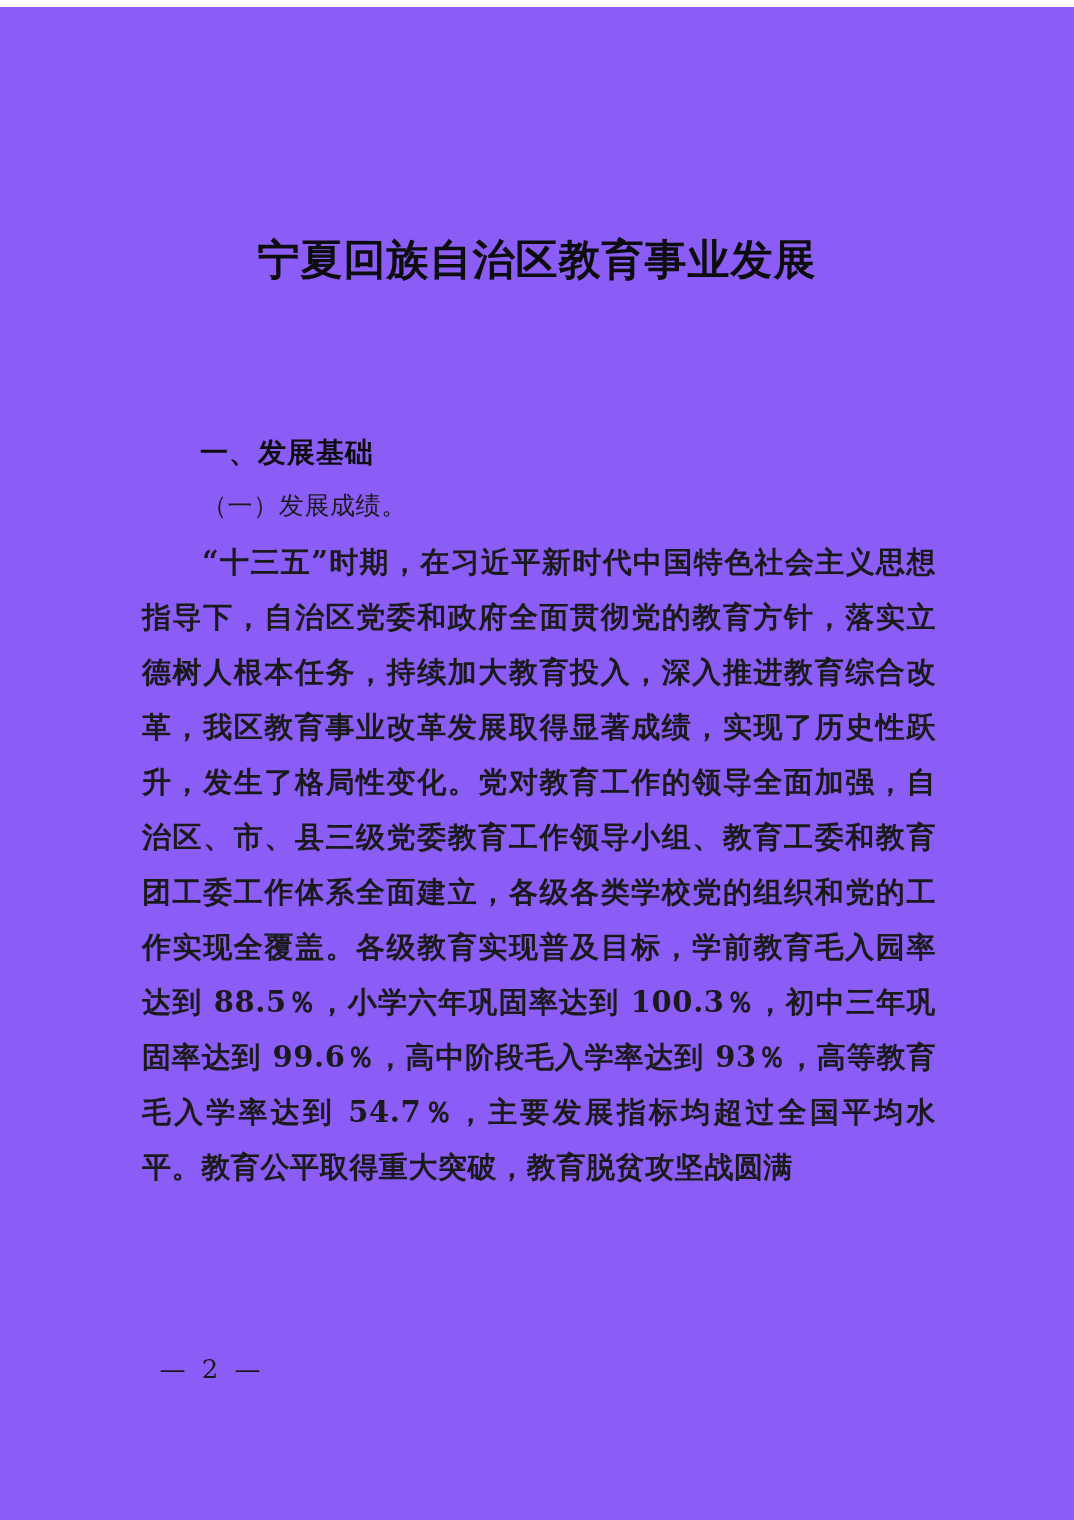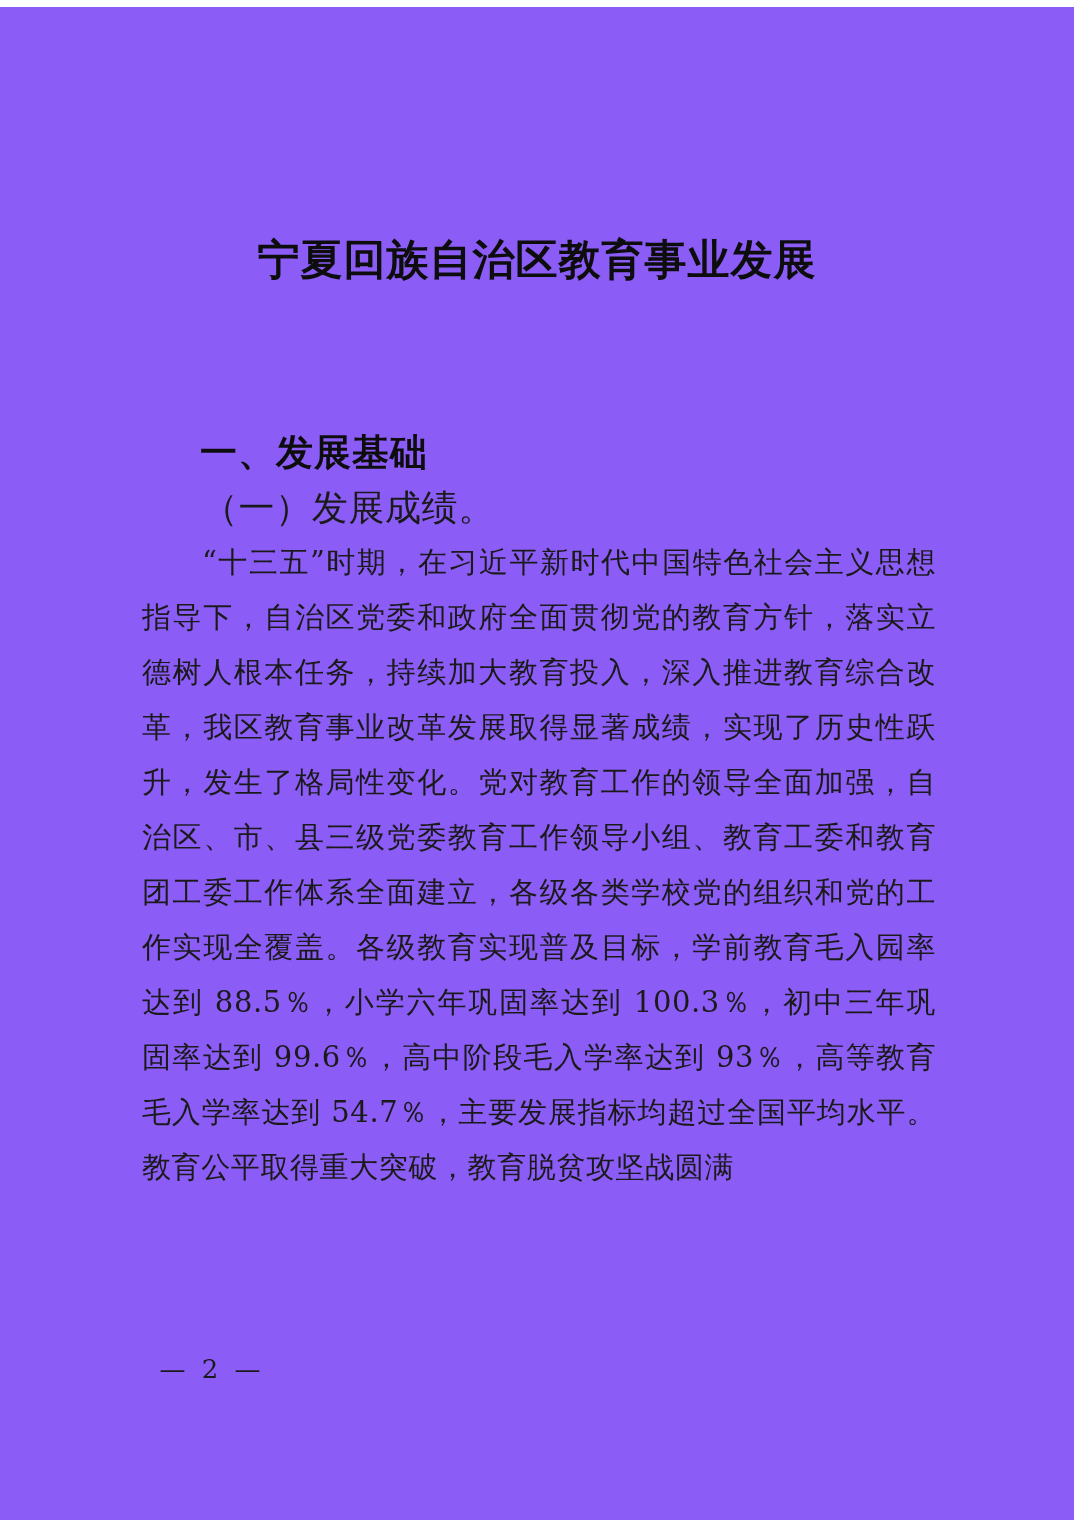--- a/index.html
+++ b/index.html
@@ -61,38 +61,39 @@
     text-justify: inter-character;
     text-align-last: left;
     letter-spacing: 0.6px;
     color: #1a1a1a;
     margin: 0;
     text-indent: 60px;
   }
 
   .para.tight {
     text-indent: 60px;
+    font-weight: bold;
   }
 
   
   .heading-bold {
     font-family: "DejaVu Sans", "Liberation Sans", sans-serif;
-    font-size: 37px;
+    font-size: 28px;
     line-height: 55px;
     font-weight: 700;
     letter-spacing: 1px;
     color: #0d0d0d;
     margin: 0;
     text-indent: 58px;
   }
 
   
   .heading-sub {
-    font-family: Liberation Sans, sans-serif;
-    font-size: 36px;
+    font-family: Liberation Mono, monospace;
+    font-size: 25px;
     line-height: 55px;
     letter-spacing: 0.6px;
     color: #1a1a1a;
     margin: 0;
     text-indent: 60px;
   }
 
   
   .page-footer {
     position: absolute;

